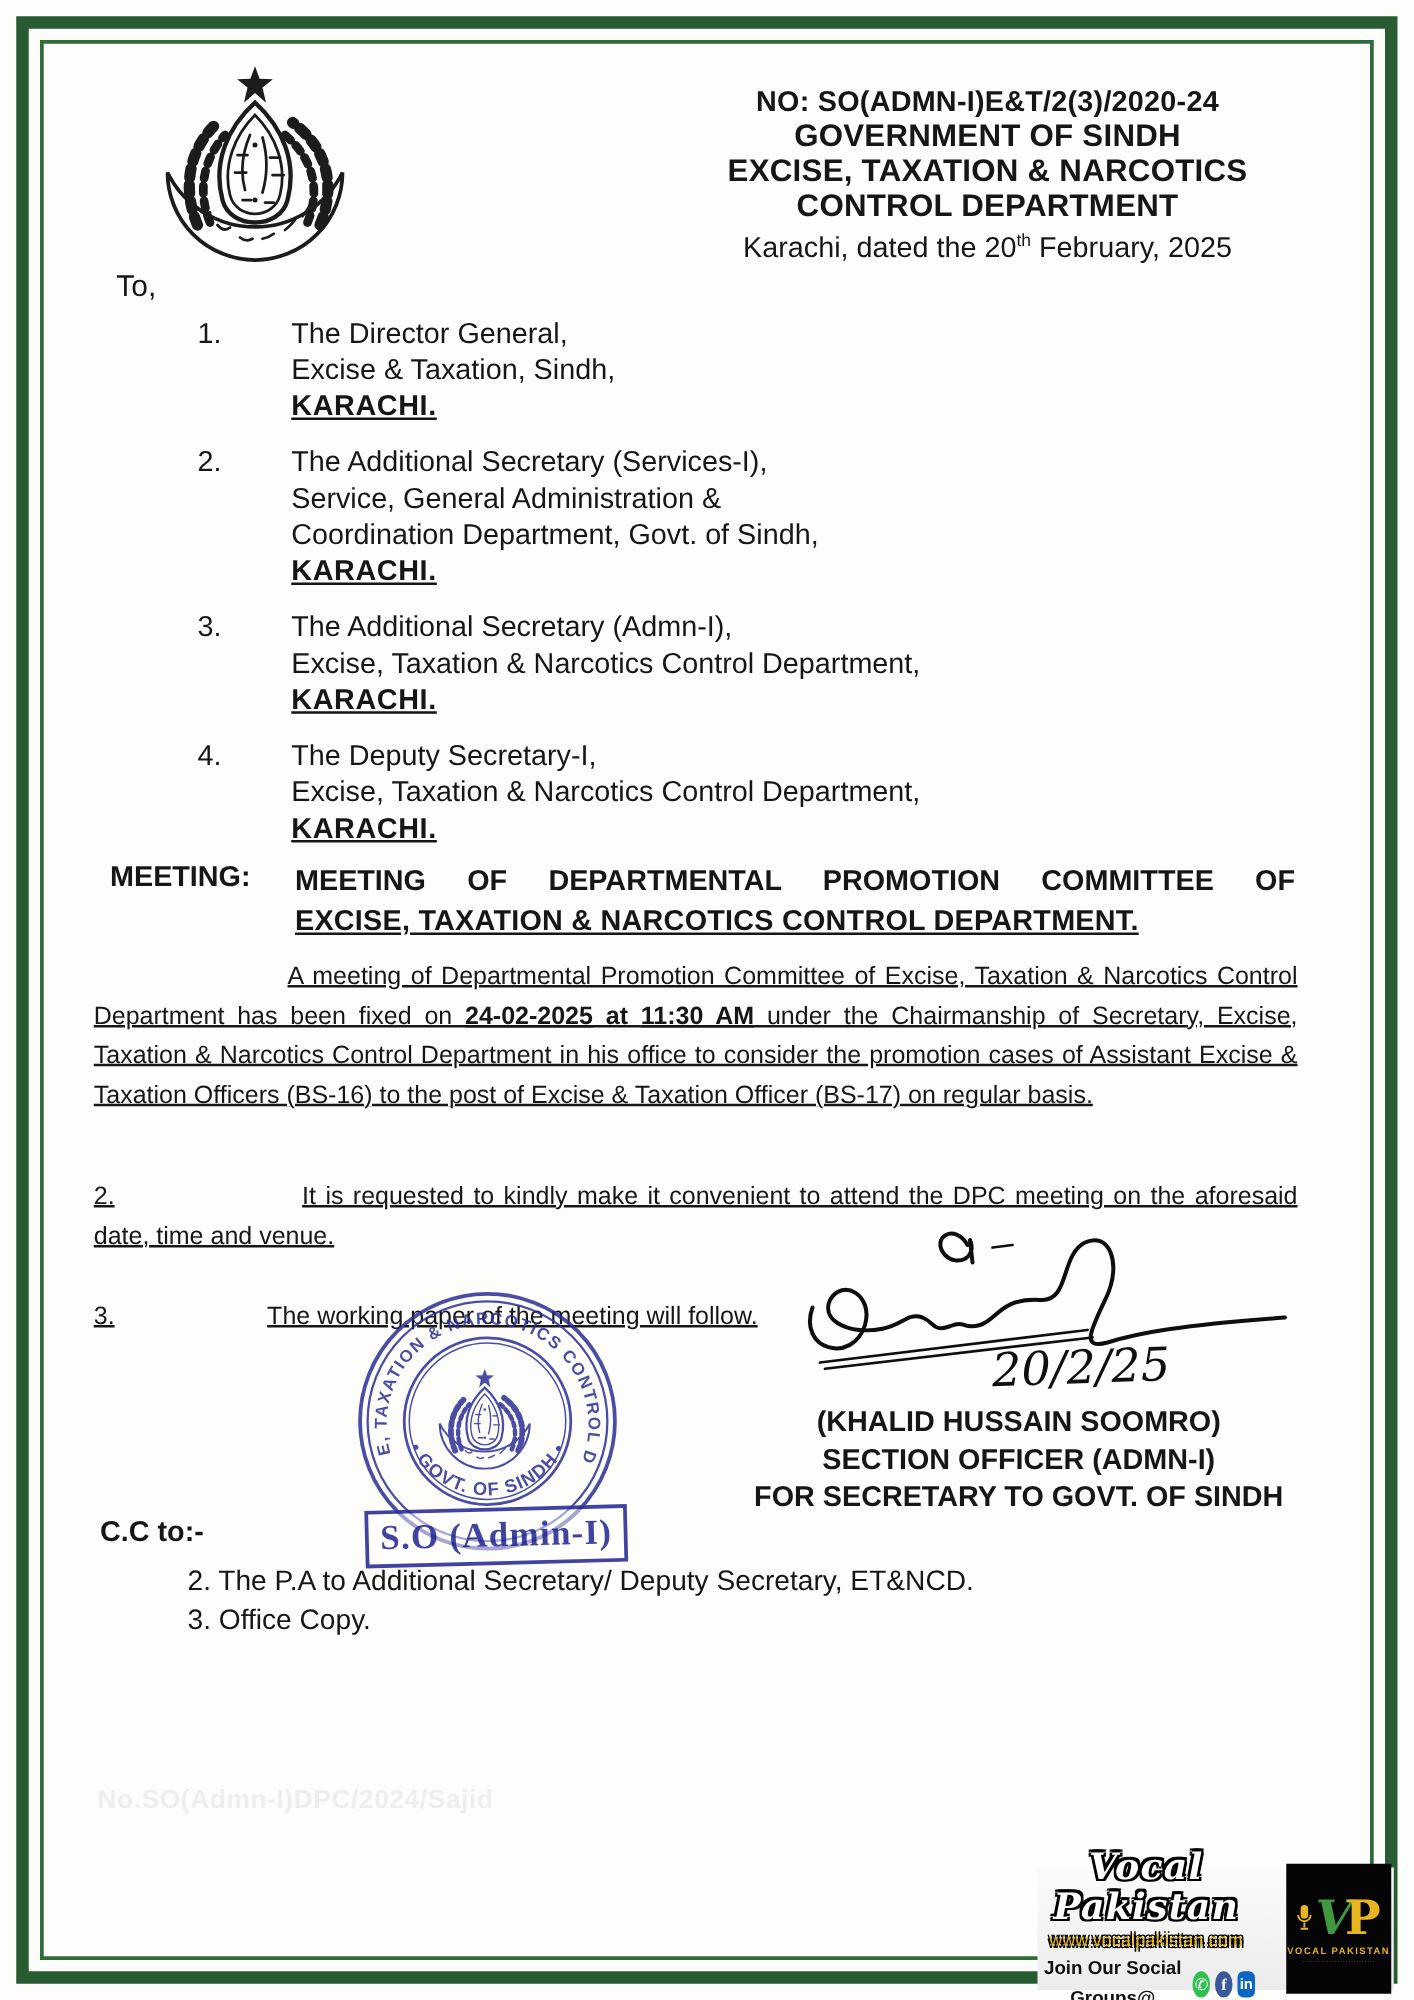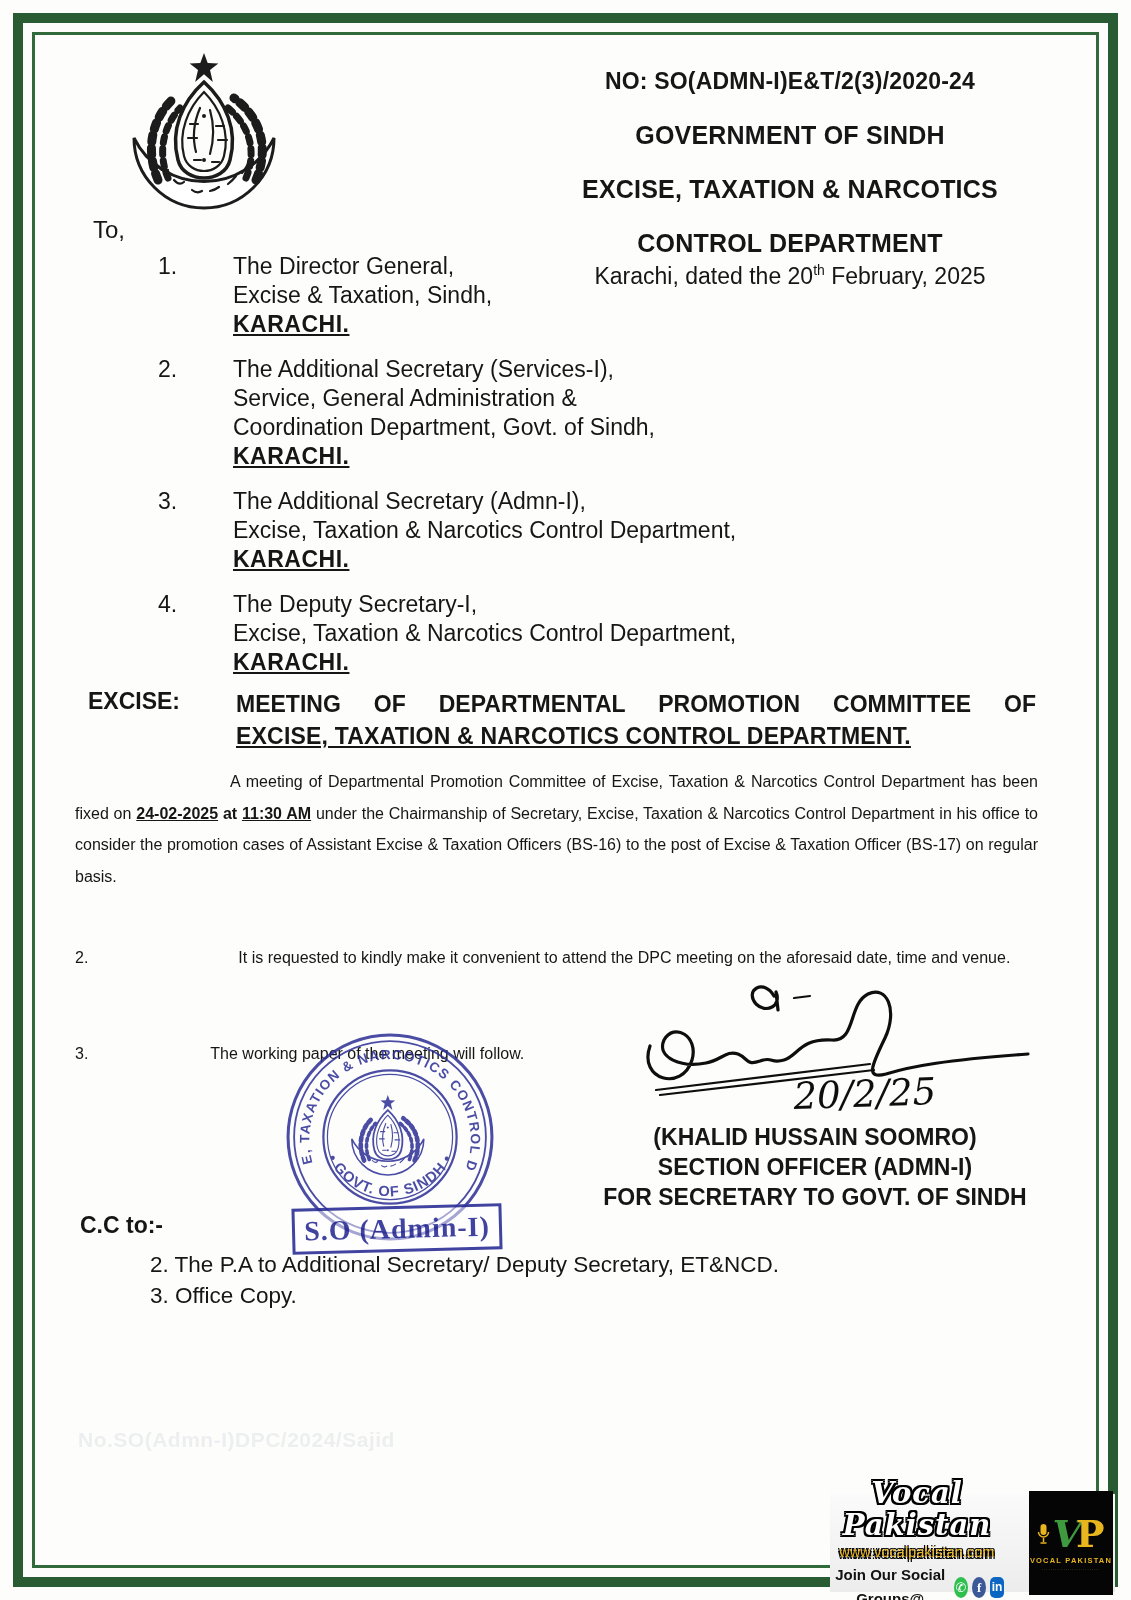--- a/index.html
+++ b/index.html
@@ -16,42 +16,42 @@
   
   .frame-outer{position:absolute;inset:13px;border:10px solid var(--border-green);pointer-events:none;z-index:5;}
   .frame-inner{position:absolute;inset:32px;border:3px solid #316b3c;pointer-events:none;z-index:5;}
 
   
   .emblem-svg{position:absolute;left:122px;top:52px;color:#1c1c1c;}
 
   
   .header-block{position:absolute;left:520px;top:68px;width:540px;text-align:center;}
   .ref-no{font-size:23px;font-weight:700;letter-spacing:.2px;}
-  .dept-line{font-size:25px;font-weight:700;line-height:28px;letter-spacing:.2px;margin-top:26px;}
+  .dept-line{font-size:25px;font-weight:700;line-height:28px;letter-spacing:.2px;}
   .date-line{font-size:23px;font-weight:500;margin-top:5px;}
   .date-line sup{font-size:14px;}
 
   .to-label{position:absolute;left:93px;top:216px;font-size:24px;font-weight:500;}
 
   
   .addr-list{position:absolute;left:158px;top:252px;width:760px;}
   .addr-item{display:flex;margin-bottom:16px;font-size:23px;line-height:29px;font-weight:500;}
   .addr-num{flex:0 0 75px;}
   .addr-city{font-weight:700;text-decoration:underline;letter-spacing:.5px;}
 
   
   .subject-row{position:absolute;left:88px;top:688px;width:948px;display:flex;}
   .subject-label{flex:0 0 148px;font-size:23px;font-weight:700;}
   .subject-content{flex:1;font-size:23px;font-weight:700;line-height:32px;}
   .justify-line{text-align:justify;text-align-last:justify;}
   .subject-line2{text-decoration:underline;letter-spacing:.2px;}
 
   
-  .body-para{position:absolute;left:75px;width:963px;font-size:16px;line-height:31.5px;
-             font-weight:500;text-align:justify;margin:0;}
+  .body-para{position:absolute;left:75px;width:963px;font-size:20px;line-height:31.5px;
+             font-weight:500;text-align:justify;margin:0;text-decoration:underline;}
   .para1{top:766px;text-indent:155px;}
   .para2{top:942px;}
   .para3{top:1038px;}
   .bu{font-weight:700;text-decoration:underline;}
   .tab-sp2{display:inline-block;width:150px;}
   .tab-sp3{display:inline-block;width:122px;}
 
   
   .sig-svg{position:absolute;left:598px;top:968px;z-index:3;}
   .sig-stroke{fill:none;stroke:#0e0e0e;stroke-width:3.2;stroke-linecap:round;stroke-linejoin:round;}
@@ -185,21 +185,21 @@
     <div class="addr-num">4.</div>
     <div>
       <div>The Deputy Secretary-I,</div>
       <div>Excise, Taxation &amp; Narcotics Control Department,</div>
       <div class="addr-city">KARACHI.</div>
     </div>
   </div>
 </div>
 
 <div class="subject-row">
-  <div class="subject-label">EXCISE:</div>
+  <div class="subject-label">MEETING:</div>
   <div class="subject-content">
     <div class="justify-line">MEETING OF DEPARTMENTAL PROMOTION COMMITTEE OF</div>
     <div><span class="subject-line2">EXCISE, TAXATION &amp; NARCOTICS CONTROL DEPARTMENT.</span></div>
   </div>
 </div>
 
 <p class="body-para para1"><span>A meeting of Departmental Promotion Committee of Excise, Taxation &amp; Narcotics Control Department has been fixed on </span><span class="bu">24-02-2025</span><span class="bu" style="text-decoration:none;"> at </span><span class="bu">11:30 AM</span><span> under the Chairmanship of Secretary, Excise, Taxation &amp; Narcotics Control Department in his office to consider the promotion cases of Assistant Excise &amp; Taxation Officers (BS-16) to the post of Excise &amp; Taxation Officer (BS-17) on regular basis.</span></p>
 
 <p class="body-para para2"><span>2.</span><span class="tab-sp2"></span><span>It is requested to kindly make it convenient to attend the DPC meeting on the aforesaid date, time and venue.</span></p>
 

